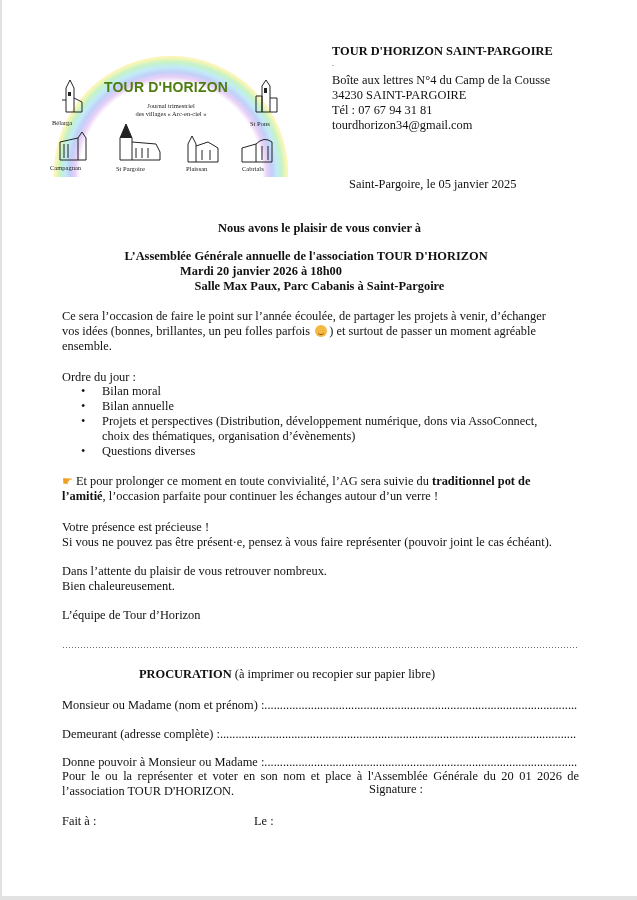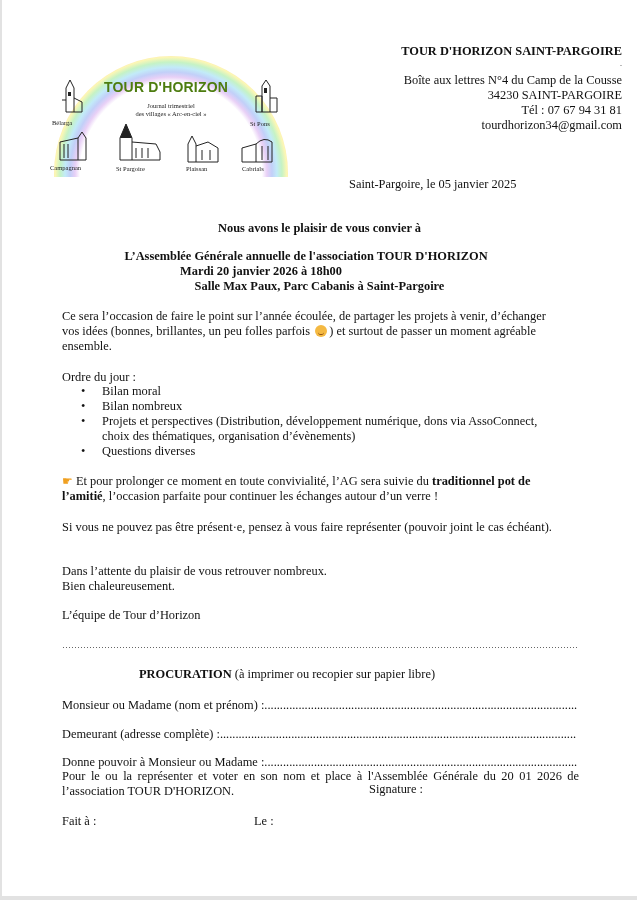--- a/index.html
+++ b/index.html
@@ -20,21 +20,21 @@
   .rainbow { position: absolute; left: 8px; top: 4px; width: 234px; height: 234px; border-radius: 50%;
     background: radial-gradient(circle, transparent 0 55%, rgba(190,120,230,0.35) 58%, rgba(120,150,240,0.45) 61%,
       rgba(120,210,240,0.45) 64%, rgba(140,230,140,0.5) 67%, rgba(250,240,120,0.55) 70%, rgba(250,190,110,0.55) 73%,
       rgba(245,140,140,0.45) 76%, transparent 79%); }
   .logo-title { position: absolute; left: 58px; top: 27px; font-family: "Liberation Sans", sans-serif; font-weight: bold;
     font-size: 14px; letter-spacing: 0.2px; color: #4d7c0f; }
   .logo-sub { position: absolute; left: 70px; top: 50px; width: 110px; text-align: center; font-size: 6.5px; line-height: 8px; color: #222; }
   .village { position: absolute; font-size: 6.5px; color: #222; white-space: nowrap; }
   .church { position: absolute; }
 
-  .header-right { position: absolute; left: 330px; width: 290px; text-align: right; }
+  .header-right { position: absolute; left: 330px; width: 290px; text-align: left; }
   ul.agenda { margin: 0; padding: 0; list-style: none; }
   ul.agenda li { position: relative; padding-left: 40px; }
   ul.agenda li::before { content: "•"; position: absolute; left: 19px; top: 0; }
   .emoji { display: inline-block; width: 12px; height: 12px; border-radius: 50%; background: #f4b942; vertical-align: -2px; margin: 0 2px; position: relative; }
   .emoji::after { content: ""; position: absolute; left: 3px; top: 7px; width: 6px; height: 2px; border-bottom: 1.2px solid #8a4a10; border-radius: 0 0 4px 4px; }
   .point { color: #f0a020; font-size: 12px; }
   .dots { overflow: hidden; white-space: nowrap; }
 </style>
 </head>
 <body>
@@ -95,31 +95,32 @@
 
   <div class="abs txt" style="left:60px;top:309px;">
     <div>Ce sera l’occasion de faire le point sur l’année écoulée, de partager les projets à venir, d’échanger</div>
     <div><span>vos idées (bonnes, brillantes, un peu folles parfois</span> <span class="emoji"></span><span>) et surtout de passer un moment agréable</span></div>
     <div>ensemble.</div>
   </div>
 
   <div class="abs txt" style="left:60px;top:370px;">Ordre du jour :</div>
   <ul class="abs txt agenda" style="left:60px;top:384px;">
     <li>Bilan moral</li>
-    <li>Bilan nombreux</li>
+    <li>Bilan annuelle</li>
     <li><span>Projets et perspectives (Distribution, développement numérique, dons via AssoConnect,</span><br><span>choix des thématiques, organisation d’évènements)</span></li>
     <li>Questions diverses</li>
   </ul>
 
   <div class="abs txt" style="left:60px;top:474px;">
     <div><span class="point">☛</span> <span>Et pour prolonger ce moment en toute convivialité, l’AG sera suivie du</span> <span class="bold">traditionnel pot de</span></div>
     <div><span class="bold">l’amitié</span><span>, l’occasion parfaite pour continuer les échanges autour d’un verre !</span></div>
   </div>
 
   <div class="abs txt" style="left:60px;top:520px;">
+    <div>Votre présence est précieuse !</div>
     <div>Si vous ne pouvez pas être présent·e, pensez à vous faire représenter (pouvoir joint le cas échéant).</div>
   </div>
 
   <div class="abs txt" style="left:60px;top:564px;">
     <div>Dans l’attente du plaisir de vous retrouver nombreux.</div>
     <div>Bien chaleureusement.</div>
   </div>
 
   <div class="abs txt" style="left:60px;top:608px;">L’équipe de Tour d’Horizon</div>
 

